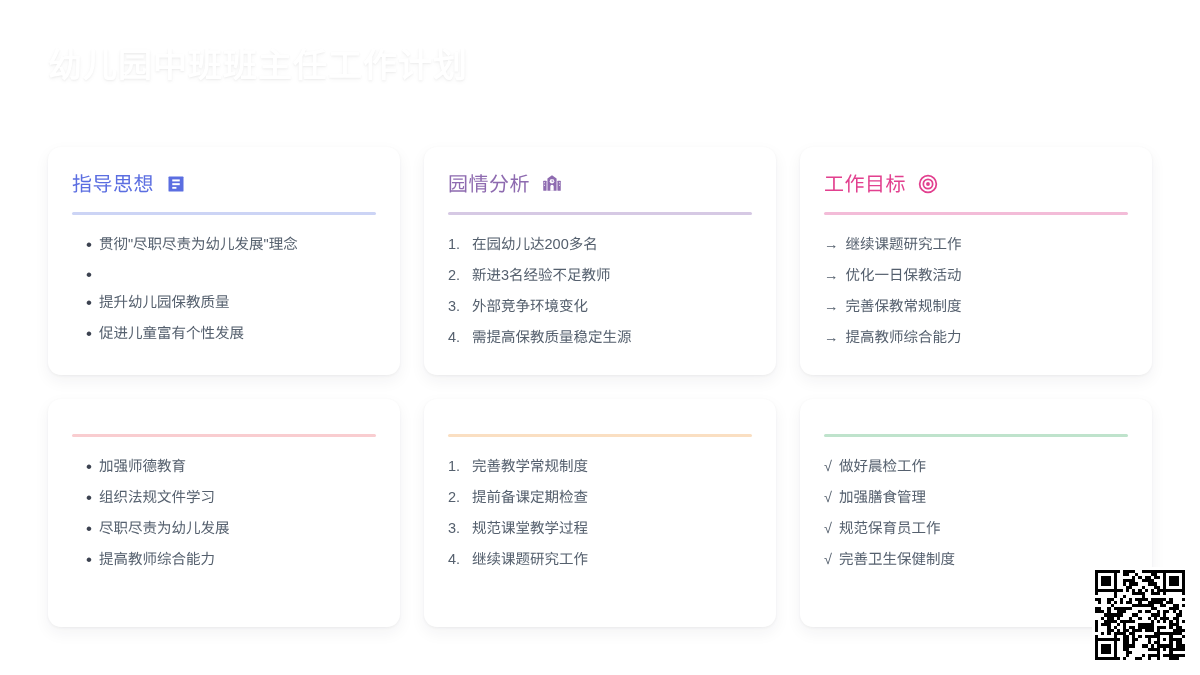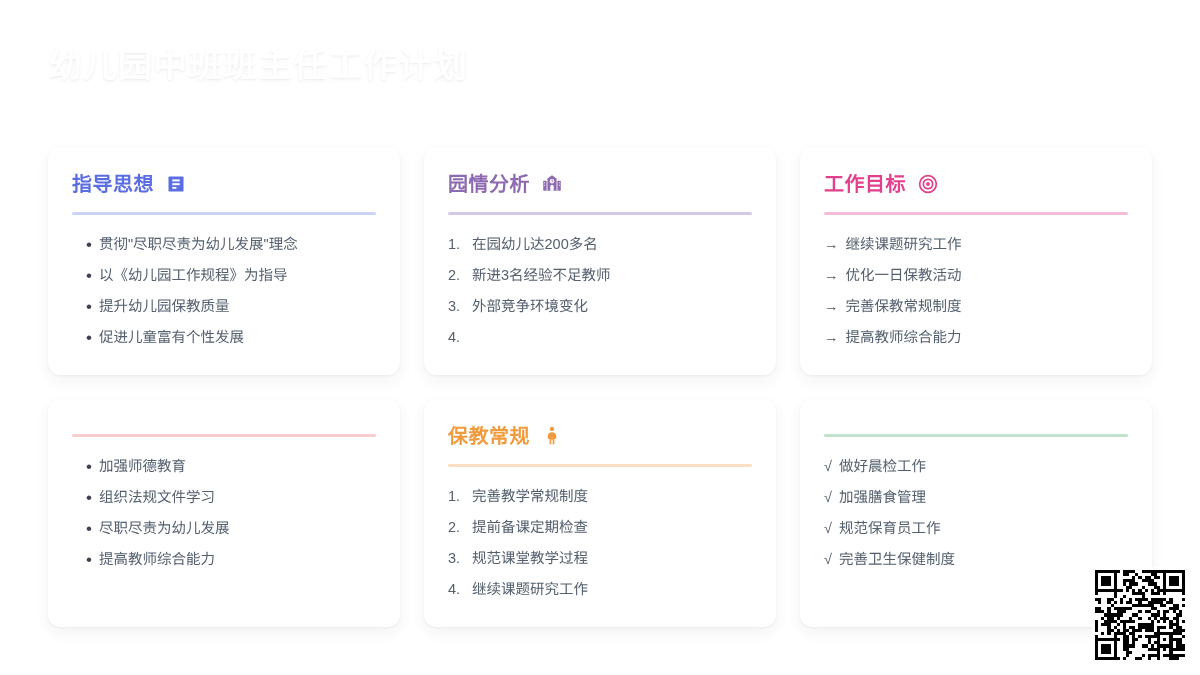--- a/index.html
+++ b/index.html
@@ -58,21 +58,21 @@
 
   .card-head {
     display: flex;
     align-items: center;
     gap: 11px;
     height: 30px;
   }
 
   .card-title {
     font-size: 20px;
-    font-weight: 700;
+    font-weight: 400;
     letter-spacing: 0.5px;
     line-height: 1;
     white-space: nowrap;
   }
 
   .card-icon {
     display: inline-flex;
     align-items: center;
     justify-content: center;
     width: 22px;
@@ -156,21 +156,20 @@
       </span>
     </div>
     <div class="card-rule" style="background: rgb(204, 212, 245);"></div>
     <ul class="card-list">
       <li>
         <span class="marker bullet">•</span>
         <span>贯彻"尽职尽责为幼儿发展"理念</span>
       </li>
       <li>
         <span class="marker bullet">•</span>
-        <span>以《幼儿园工作规程》为指导</span>
       </li>
       <li>
         <span class="marker bullet">•</span>
         <span>提升幼儿园保教质量</span>
       </li>
       <li>
         <span class="marker bullet">•</span>
         <span>促进儿童富有个性发展</span>
       </li>
     </ul>
@@ -204,20 +203,21 @@
       <li>
         <span class="marker num">2.</span>
         <span>新进3名经验不足教师</span>
       </li>
       <li>
         <span class="marker num">3.</span>
         <span>外部竞争环境变化</span>
       </li>
       <li>
         <span class="marker num">4.</span>
+        <span>需提高保教质量稳定生源</span>
       </li>
     </ul>
   </section>
 
   <section class="card">
     <div class="card-head">
       <span class="card-title" style="color: rgb(226, 64, 143);">工作目标</span>
       <span class="card-icon" style="color: rgb(226, 64, 143);">
         <svg viewBox="0 0 24 24" aria-hidden="true">
           <circle cx="12" cy="12" r="10" fill="none" stroke="currentColor" stroke-width="2.1"></circle>
@@ -263,30 +263,20 @@
         <span>尽职尽责为幼儿发展</span>
       </li>
       <li>
         <span class="marker bullet">•</span>
         <span>提高教师综合能力</span>
       </li>
     </ul>
   </section>
 
   <section class="card">
-    <div class="card-head">
-      <span class="card-title" style="color: rgb(240, 156, 62);">保教常规</span>
-      <span class="card-icon" style="color: rgb(240, 156, 62);">
-        <svg viewBox="0 0 24 24" fill="currentColor" aria-hidden="true">
-          <circle cx="12" cy="3.6" r="2.6"></circle>
-          <path d="M12 7.4c-3 0-5.1 1.8-5.1 4.4v3.4h2.2V22h5.8v-6.8h2.2v-3.4c0-2.6-2.1-4.4-5.1-4.4z"></path>
-          <rect x="11.2" y="16.4" width="1.6" height="5.6" fill="#ffffff"></rect>
-        </svg>
-      </span>
-    </div>
     <div class="card-rule" style="background: rgb(250, 223, 194);"></div>
     <ul class="card-list">
       <li>
         <span class="marker num">1.</span>
         <span>完善教学常规制度</span>
       </li>
       <li>
         <span class="marker num">2.</span>
         <span>提前备课定期检查</span>
       </li>

